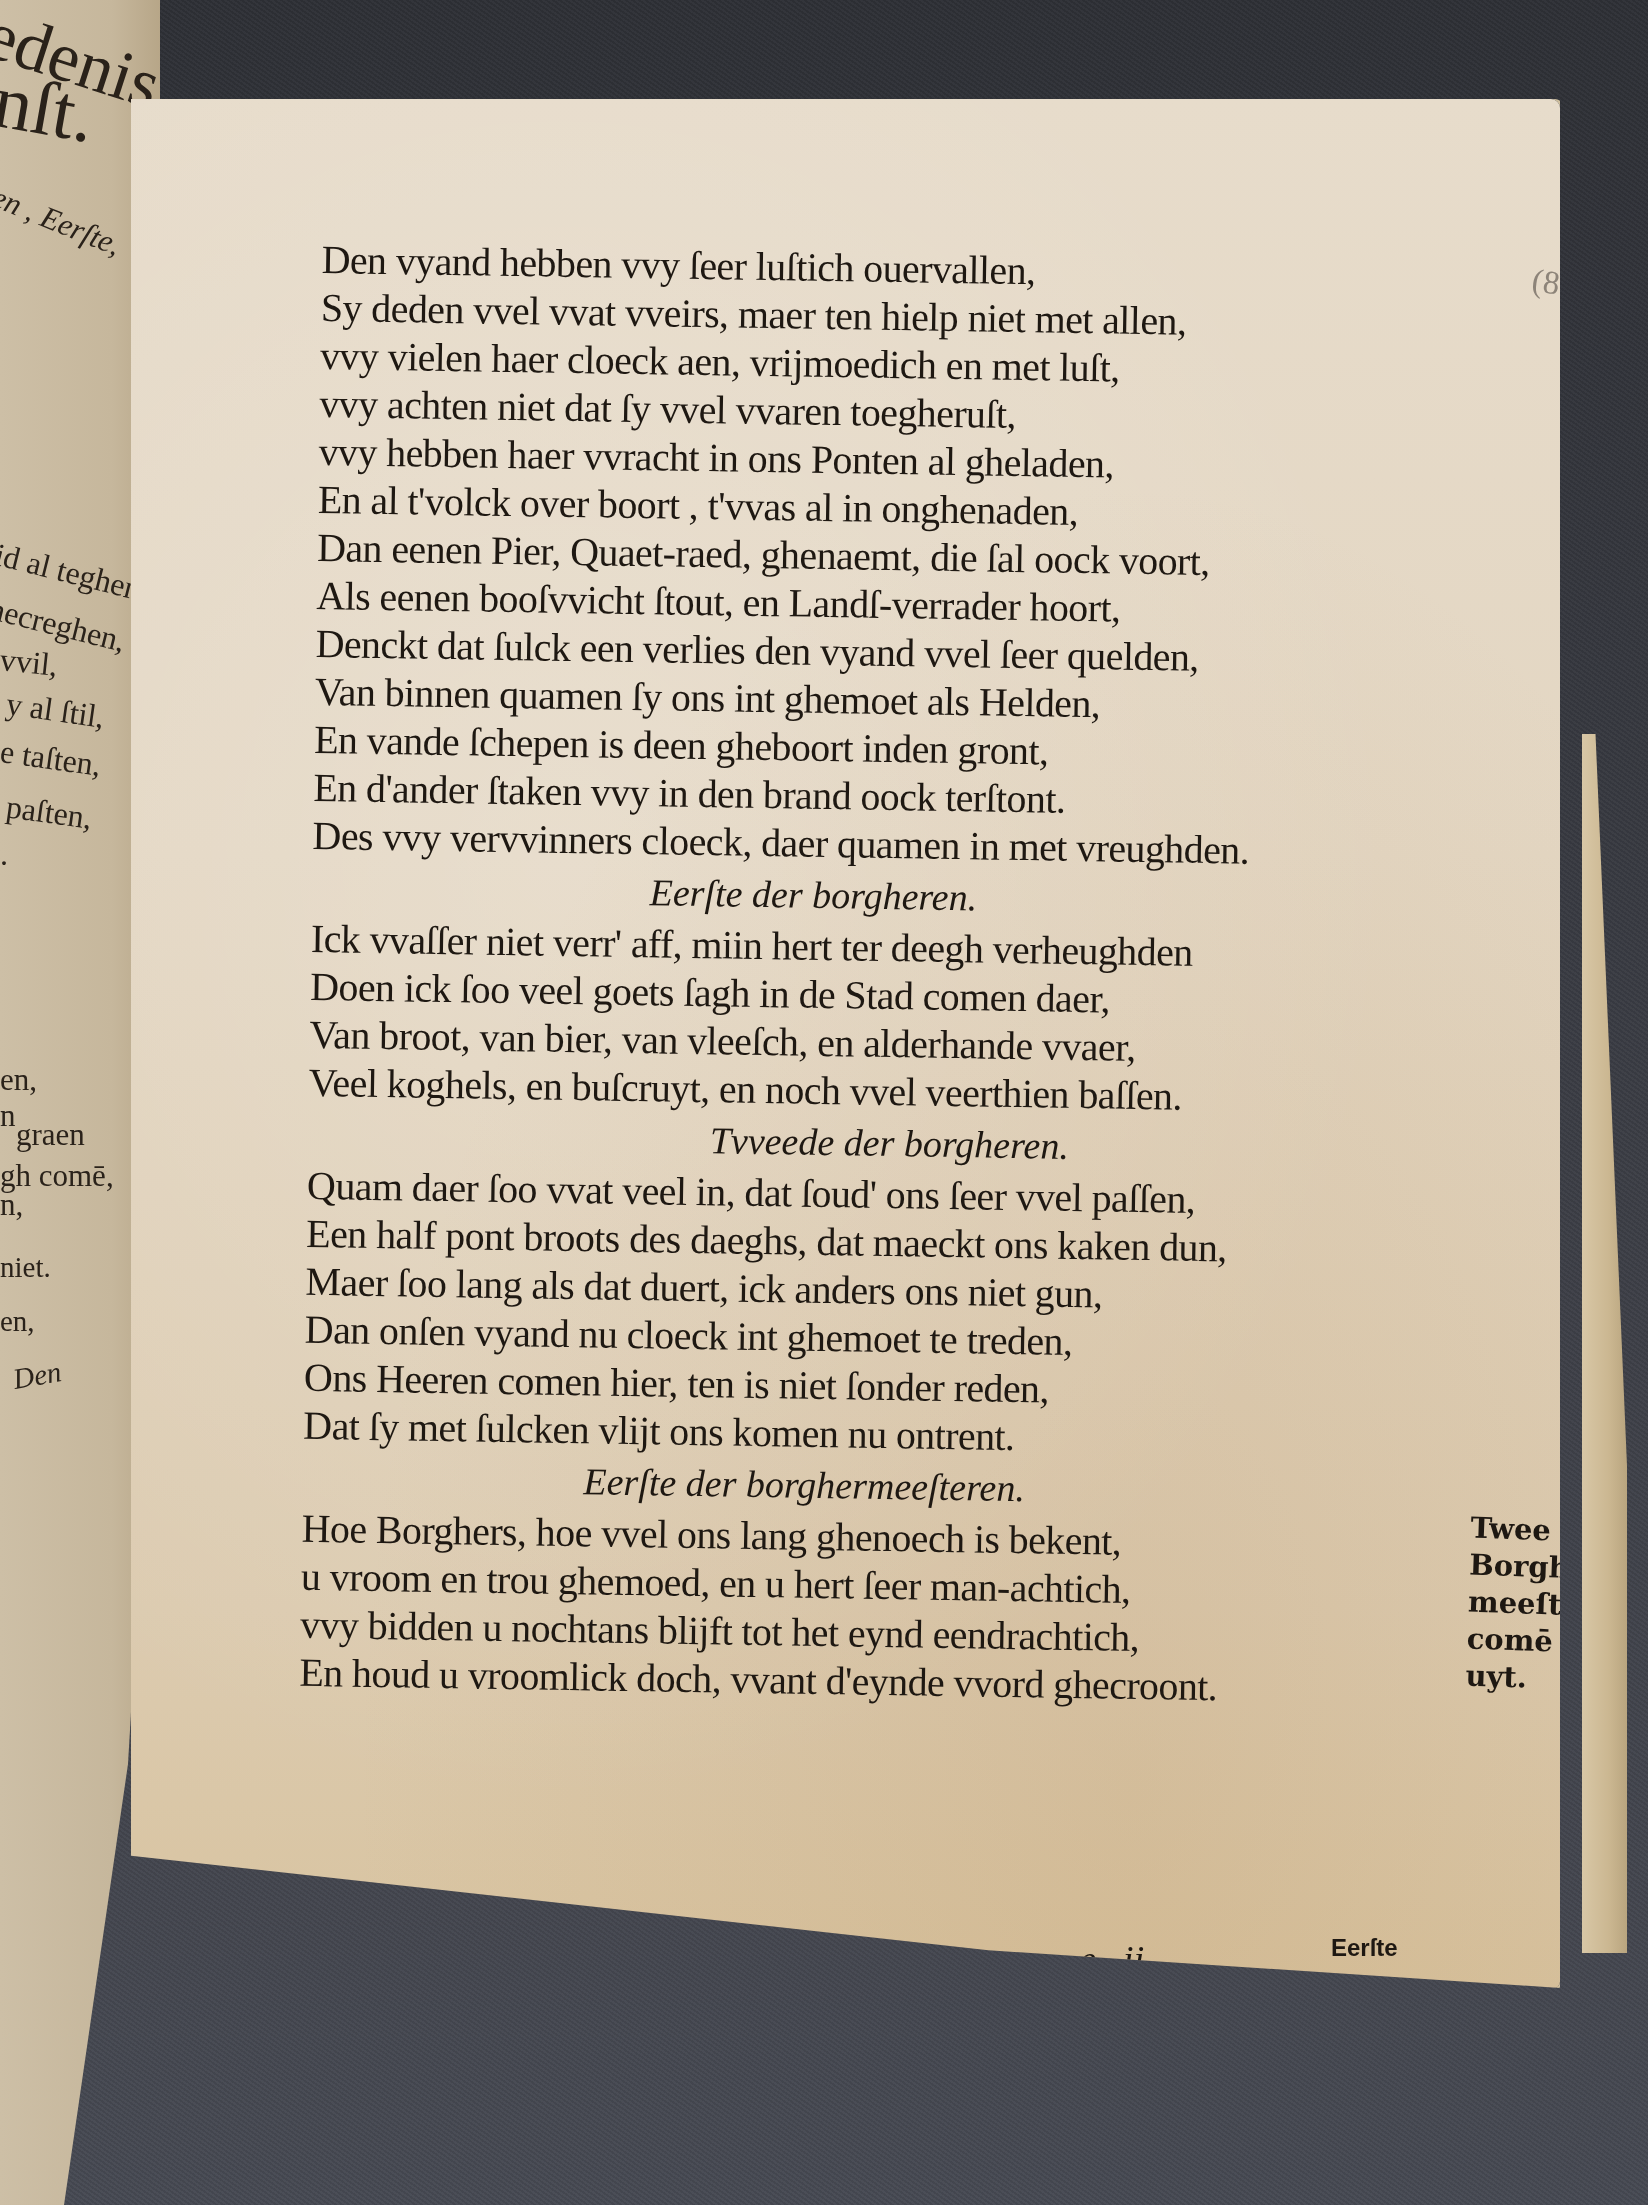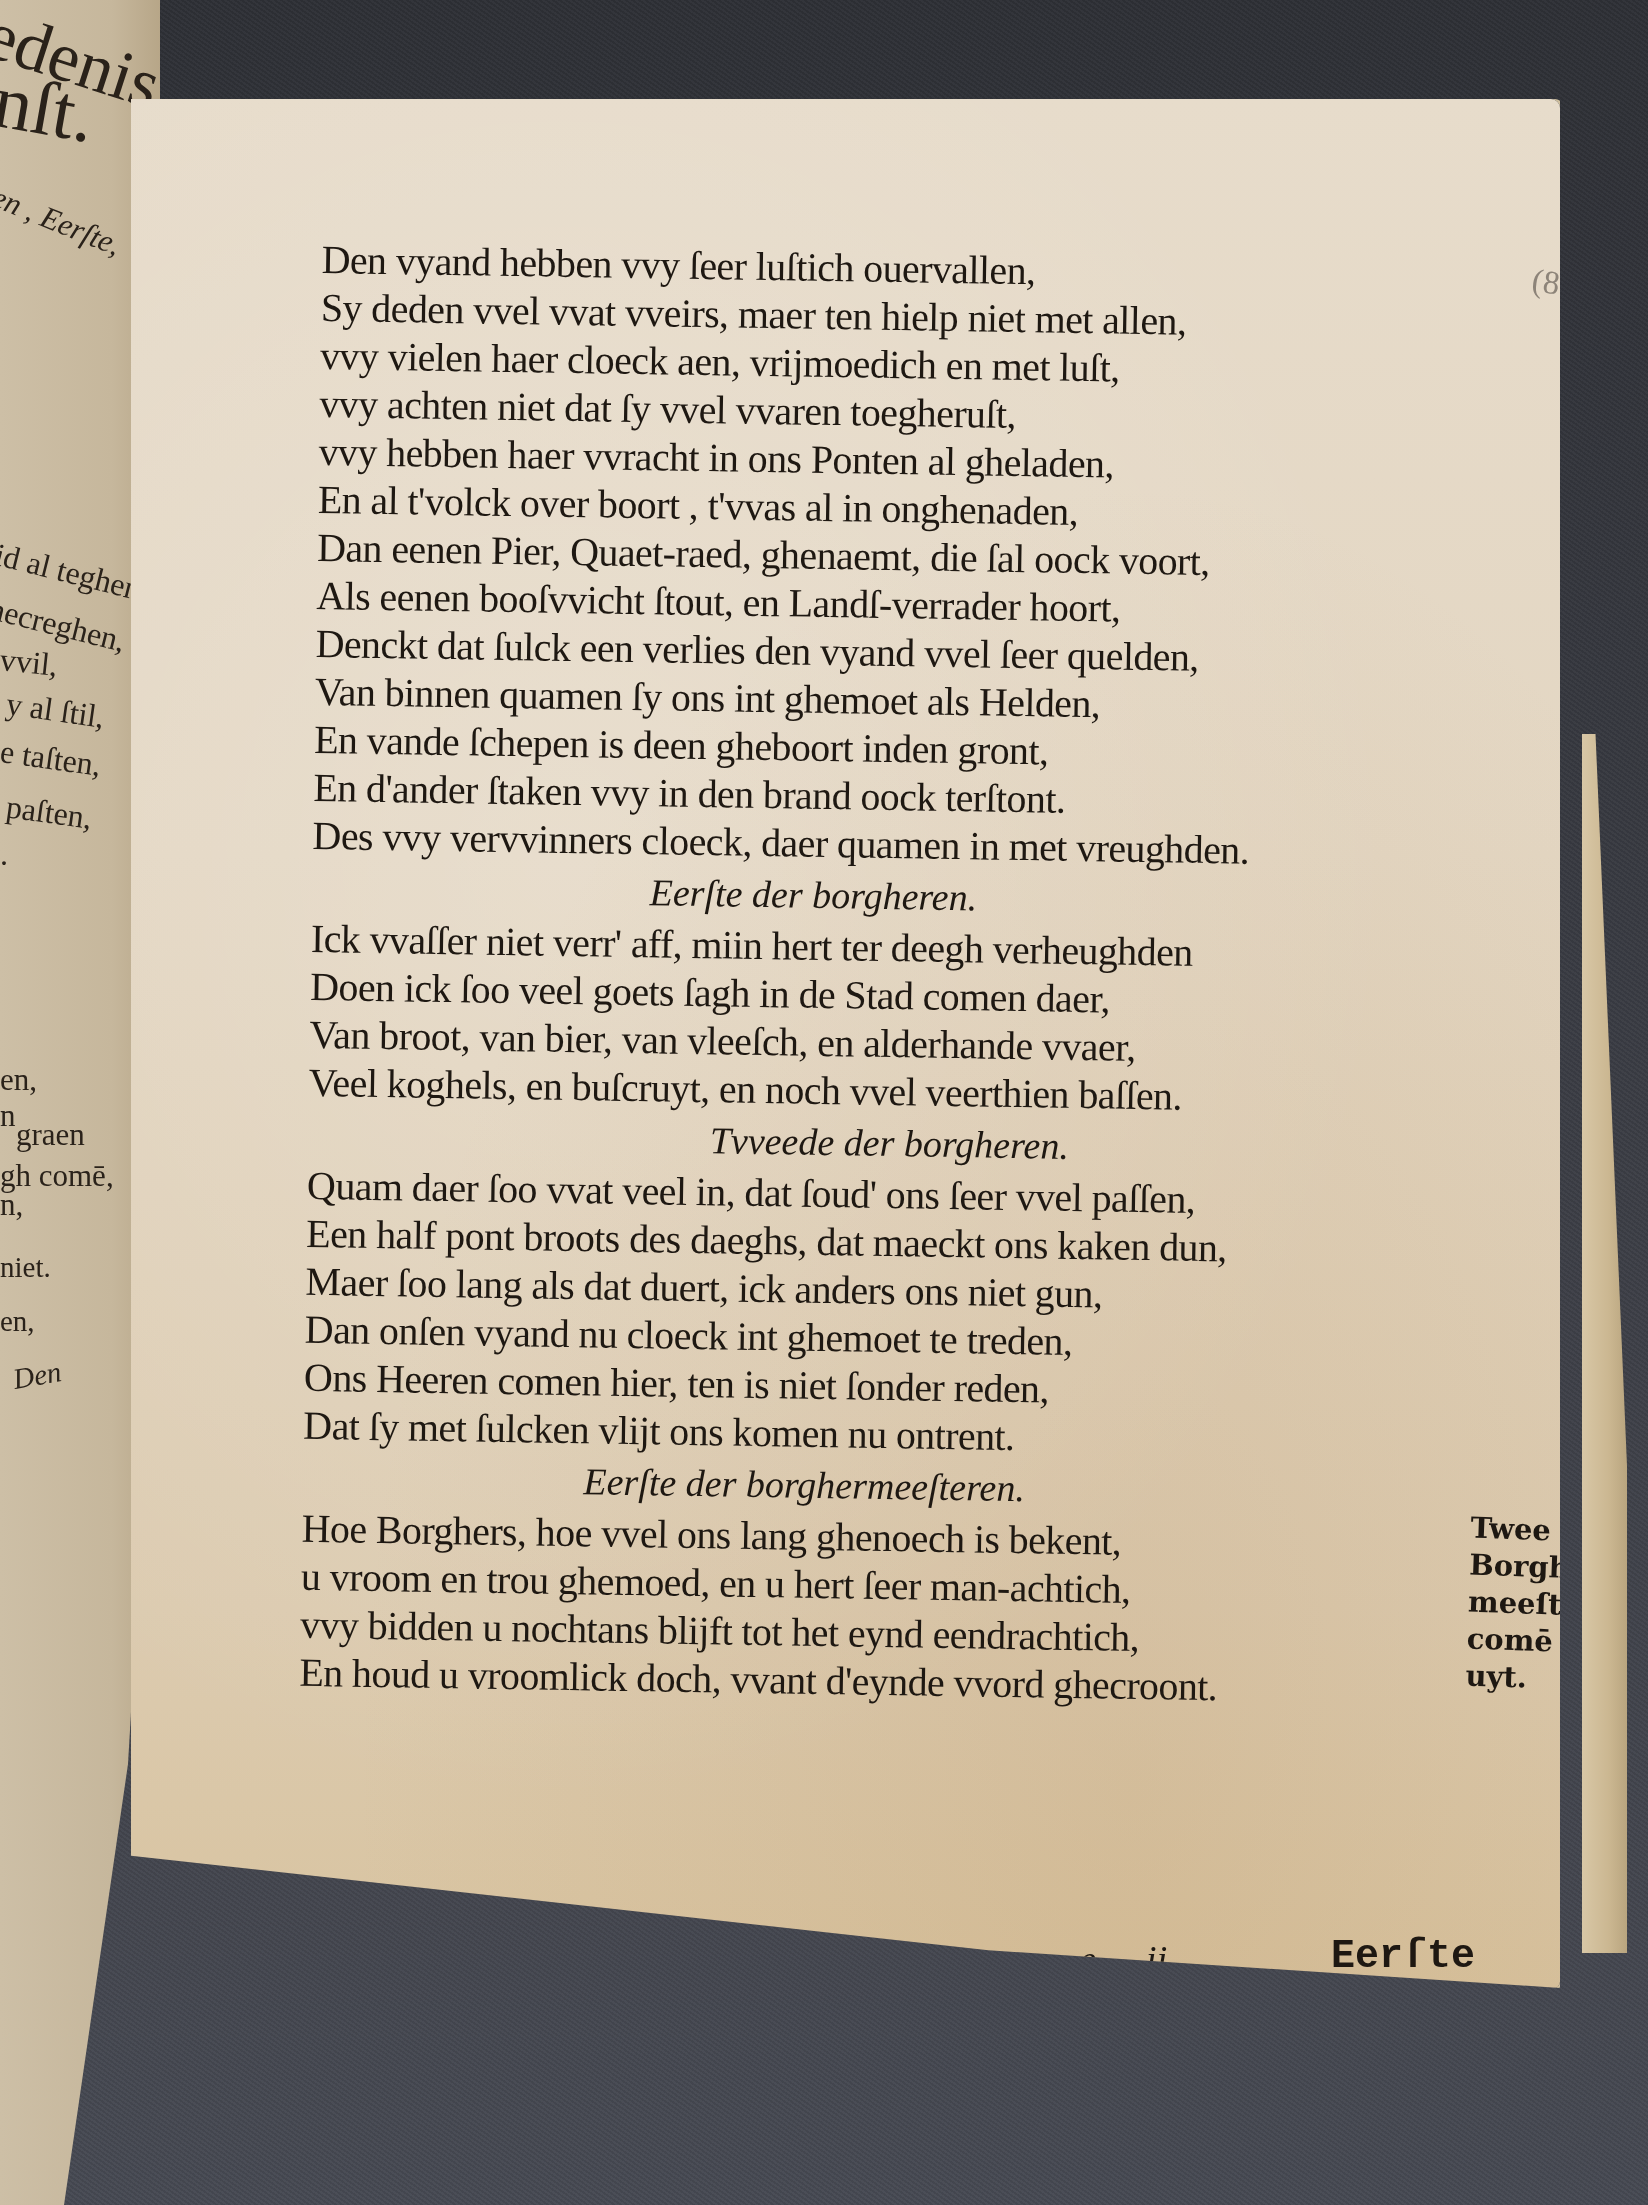--- a/index.html
+++ b/index.html
@@ -115,28 +115,28 @@
     }
     .signature {
       position: absolute;
       top: 1838px;
       font-family: "Liberation Serif", serif;
       font-style: italic;
       font-size: 38px;
       color: #1e1812;
     }
     .sig-mark { left: 948px; }
-    .sig-num { left: 1015px; }
+    .sig-num { left: 992px; }
     .catchword {
       position: absolute;
       left: 1200px;
       top: 1835px;
-      font-family: Liberation Mono, monospace;
+      font-family: Liberation Sans, sans-serif;
       font-weight: bold;
-      font-size: 40px;
+      font-size: 24px;
       color: #1e1812;
     }
     .ghost {
       position: absolute;
       left: 147px;
       top: 1838px;
       font-family: "Liberation Serif", serif;
       font-size: 31px;
       color: rgba(90,70,50,0.18);
       transform: scaleX(-1);

